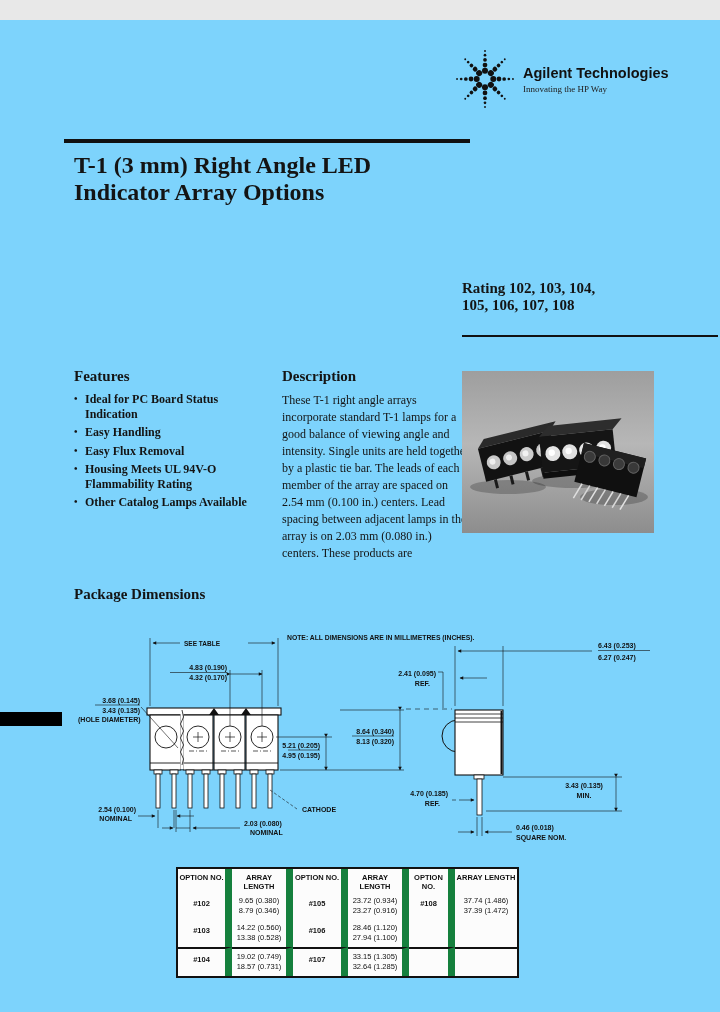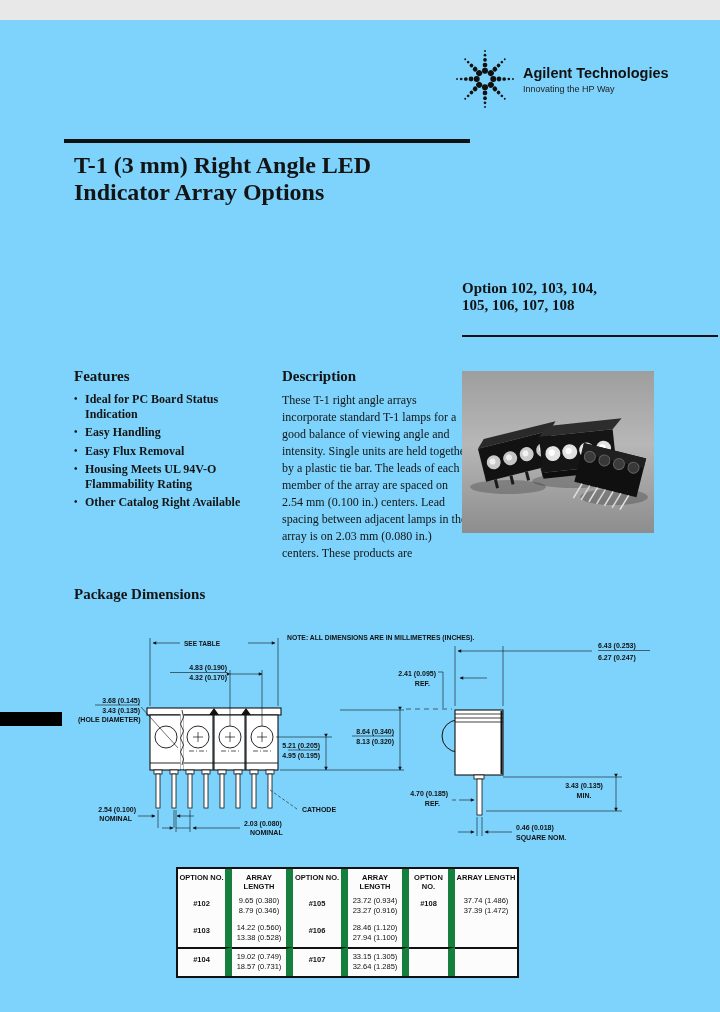--- a/index.html
+++ b/index.html
@@ -1,21 +1,21 @@
 <!DOCTYPE html>
 <html><head>
 <meta charset="utf-8">
 <style>
   html,body{margin:0;padding:0;background:#e8e8e8;}
   .page{position:relative;width:720px;height:1012px;background:#7dd3fc;overflow:hidden;
         font-family:"Liberation Serif",serif;color:#141414;margin-top:20px;}
   
   .brand{position:absolute;left:456px;top:30px;display:flex;align-items:center;gap:9px;}
   .brand-text .name{font-family:"Liberation Sans",sans-serif;font-weight:bold;font-size:14.5px;color:#111;}
-  .brand-text .tag{font-family:Liberation Sans, sans-serif;font-size:9px;color:#222;margin-top:3px;}
+  .brand-text .tag{font-family:Liberation Serif, serif;font-size:9px;color:#222;margin-top:3px;}
   .rule-thick{position:absolute;left:64px;top:119px;width:406px;height:4px;background:#111;}
   .title{position:absolute;left:74px;top:132px;font-size:24px;font-weight:bold;line-height:27px;}
   .subtitle{position:absolute;left:74px;top:210px;font-size:21px;}
   .options{position:absolute;left:462px;top:260px;font-size:15px;font-weight:bold;line-height:17px;width:250px;}
   .rule-thin{position:absolute;left:462px;top:315px;width:256px;height:2px;background:#111;}
   
   .features{position:absolute;left:74px;top:348px;width:182px;}
   .descr{position:absolute;left:282px;top:348px;width:188px;}
   h3.sec{font-size:15px;font-weight:bold;margin:0 0 7px 0;}
   .features ul{list-style:none;margin:0;padding:0;}
@@ -71,21 +71,21 @@
 
   <div class="rule-thick"></div>
 
   <div class="title">
     <div>T-1 (3 mm) Right Angle LED</div>
     <div>Indicator Array Options</div>
   </div>
 
 
   <div class="options">
-    <div>Option 102, 103, 104,</div>
+    <div>Rating 102, 103, 104,</div>
     <div>105, 106, 107, 108</div>
   </div>
   <div class="rule-thin"></div>
 
   <div class="features">
     <h3 class="sec">Features</h3>
     <ul>
       <li>
           <span class="b">•</span>
           <span>Ideal for PC Board Status Indication</span>
@@ -97,21 +97,21 @@
       <li>
           <span class="b">•</span>
           <span>Easy Flux Removal</span>
         </li>
       <li>
           <span class="b">•</span>
           <span>Housing Meets UL 94V-O Flammability Rating</span>
         </li>
       <li>
           <span class="b">•</span>
-          <span>Other Catalog Right Available</span>
+          <span>Other Catalog Lamps Available</span>
         </li>
     </ul>
   </div>
 
   <div class="descr">
     <h3 class="sec">Description</h3>
     <p>These T-1 right angle arrays incorporate standard T-1 lamps for a good balance of viewing angle and intensity. Single units are held together by a plastic tie bar. The leads of each member of the array are spaced on 2.54 mm (0.100 in.) centers. Lead spacing between adjacent lamps in the array is on 2.03 mm (0.080 in.) centers. These products are</p>
   </div>
 
   <div class="photo">

